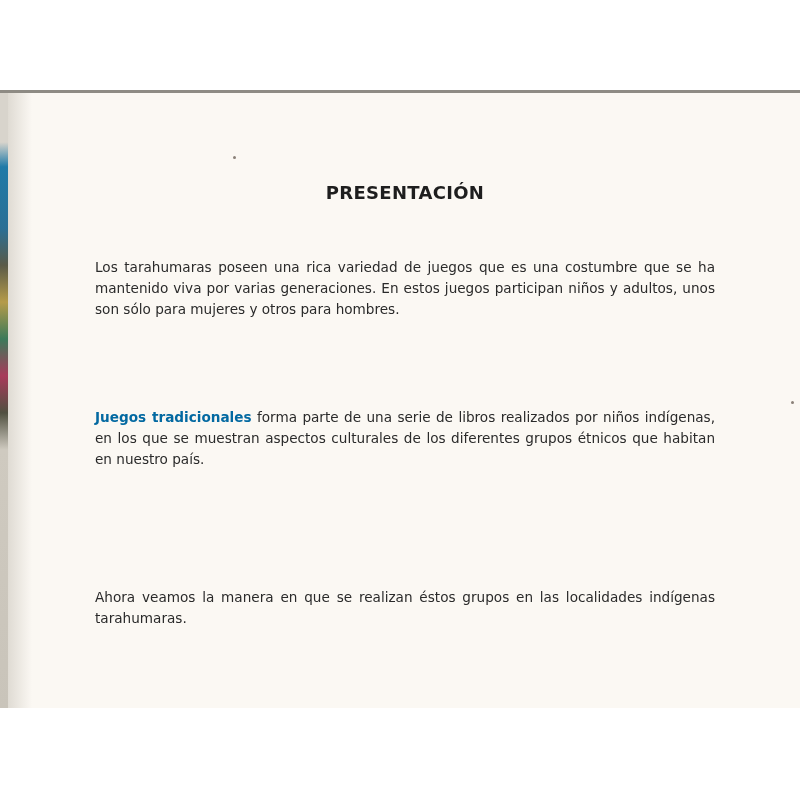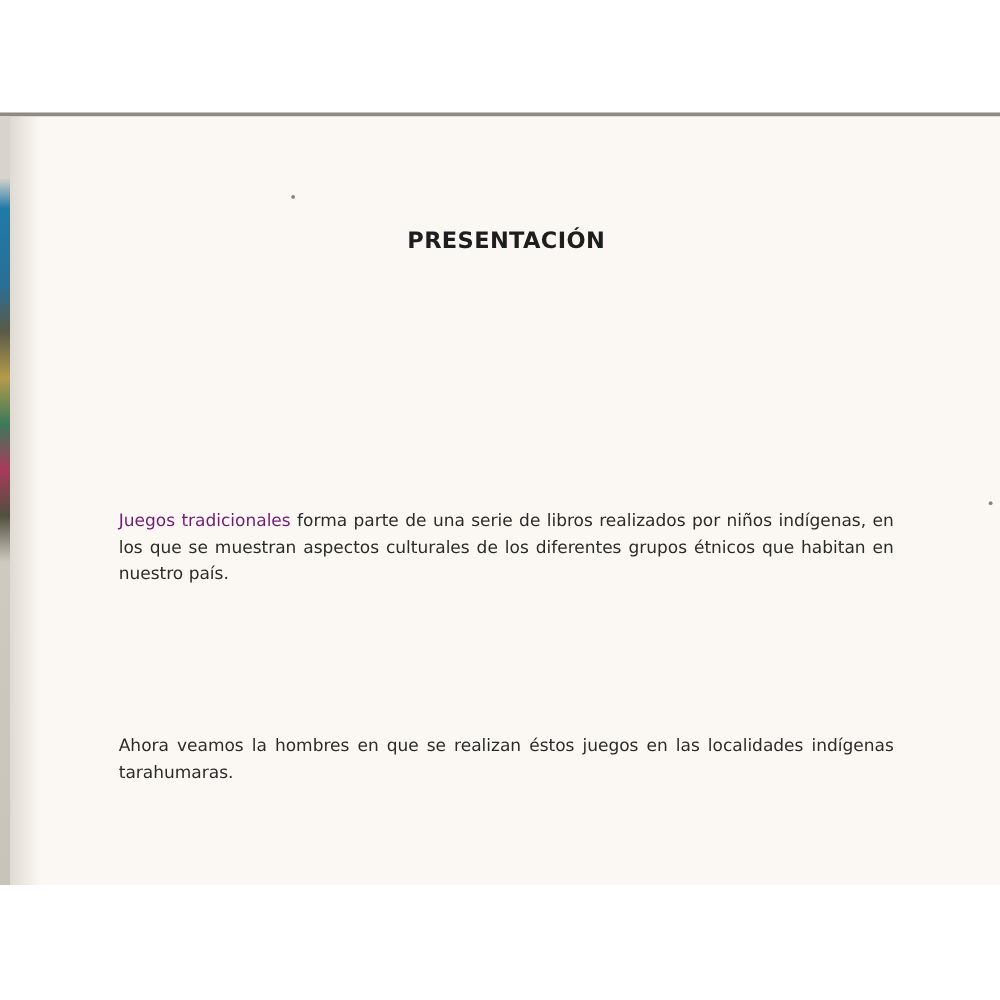--- a/index.html
+++ b/index.html
@@ -71,22 +71,22 @@
       color: #2a2a2a;
       text-align: justify;
       text-align-last: left;
     }
     .p1 { top: 243px; }
     .p2 { top: 333px; }
     .p3 { top: 393px; }
     .p4 { top: 475px; }
     .p5 { top: 573px; }
     .bold {
-      font-weight: normal;
-      color: #701a75;
+      font-weight: bold;
+      color: #0369a1;
     }
     .speck {
       position: absolute;
       width: 3px;
       height: 3px;
       background: #8a8078;
       border-radius: 50%;
     }
   </style>
 </head>
@@ -95,19 +95,20 @@
 <div class="scan">
   <div class="page"></div>
   <div class="spine"></div>
   <div class="spine-shadow"></div>
 
   <div class="speck" style="left:233px;top:156px;"></div>
   <div class="speck" style="left:791px;top:401px;"></div>
 
   <h1 class="title">PRESENTACIÓN</h1>
 
+  <p class="para p1">Los tarahumaras poseen una rica variedad de juegos que es una costumbre que se ha mantenido viva por varias generaciones. En estos juegos participan niños y adultos, unos son sólo para mujeres y otros para hombres.</p>
 
 
   <p class="para p3"><span class="bold">Juegos tradicionales</span><span> forma parte de una serie de libros realizados por niños indígenas, en los que se muestran aspectos culturales de los diferentes grupos étnicos que habitan en nuestro país.</span></p>
 
 
-  <p class="para p5">Ahora veamos la hombres en que se realizan éstos juegos en las localidades indígenas tarahumaras.</p>
+  <p class="para p5">Ahora veamos la manera en que se realizan éstos grupos en las localidades indígenas tarahumaras.</p>
 </div>
 
 </body></html>

